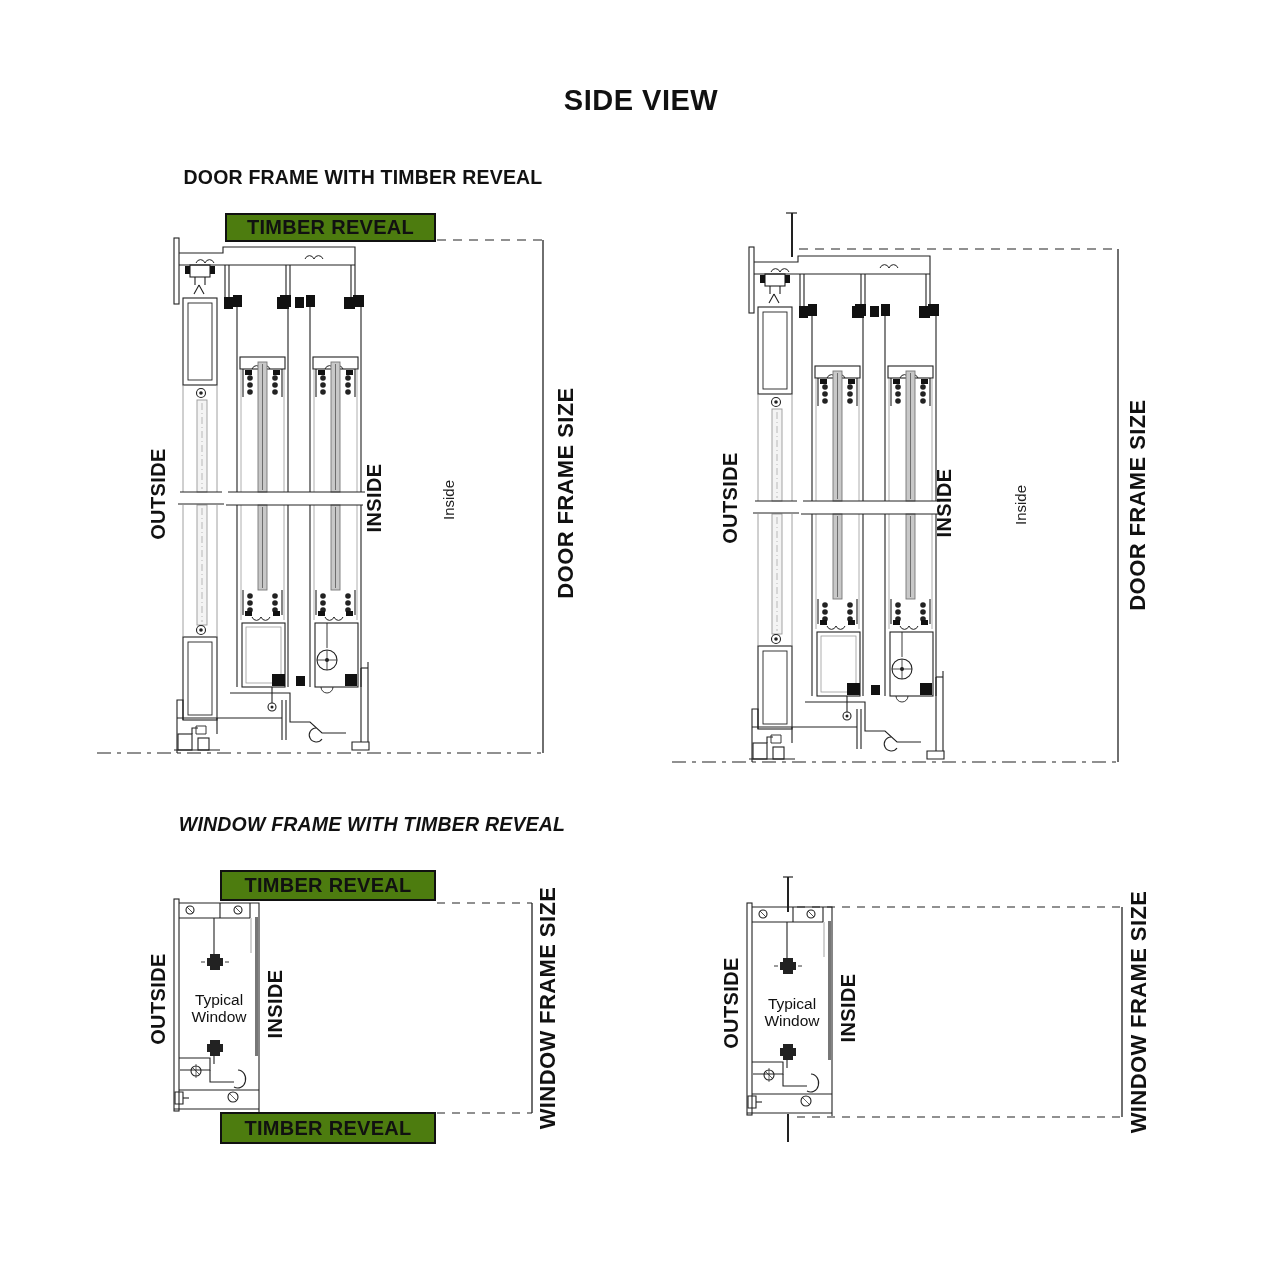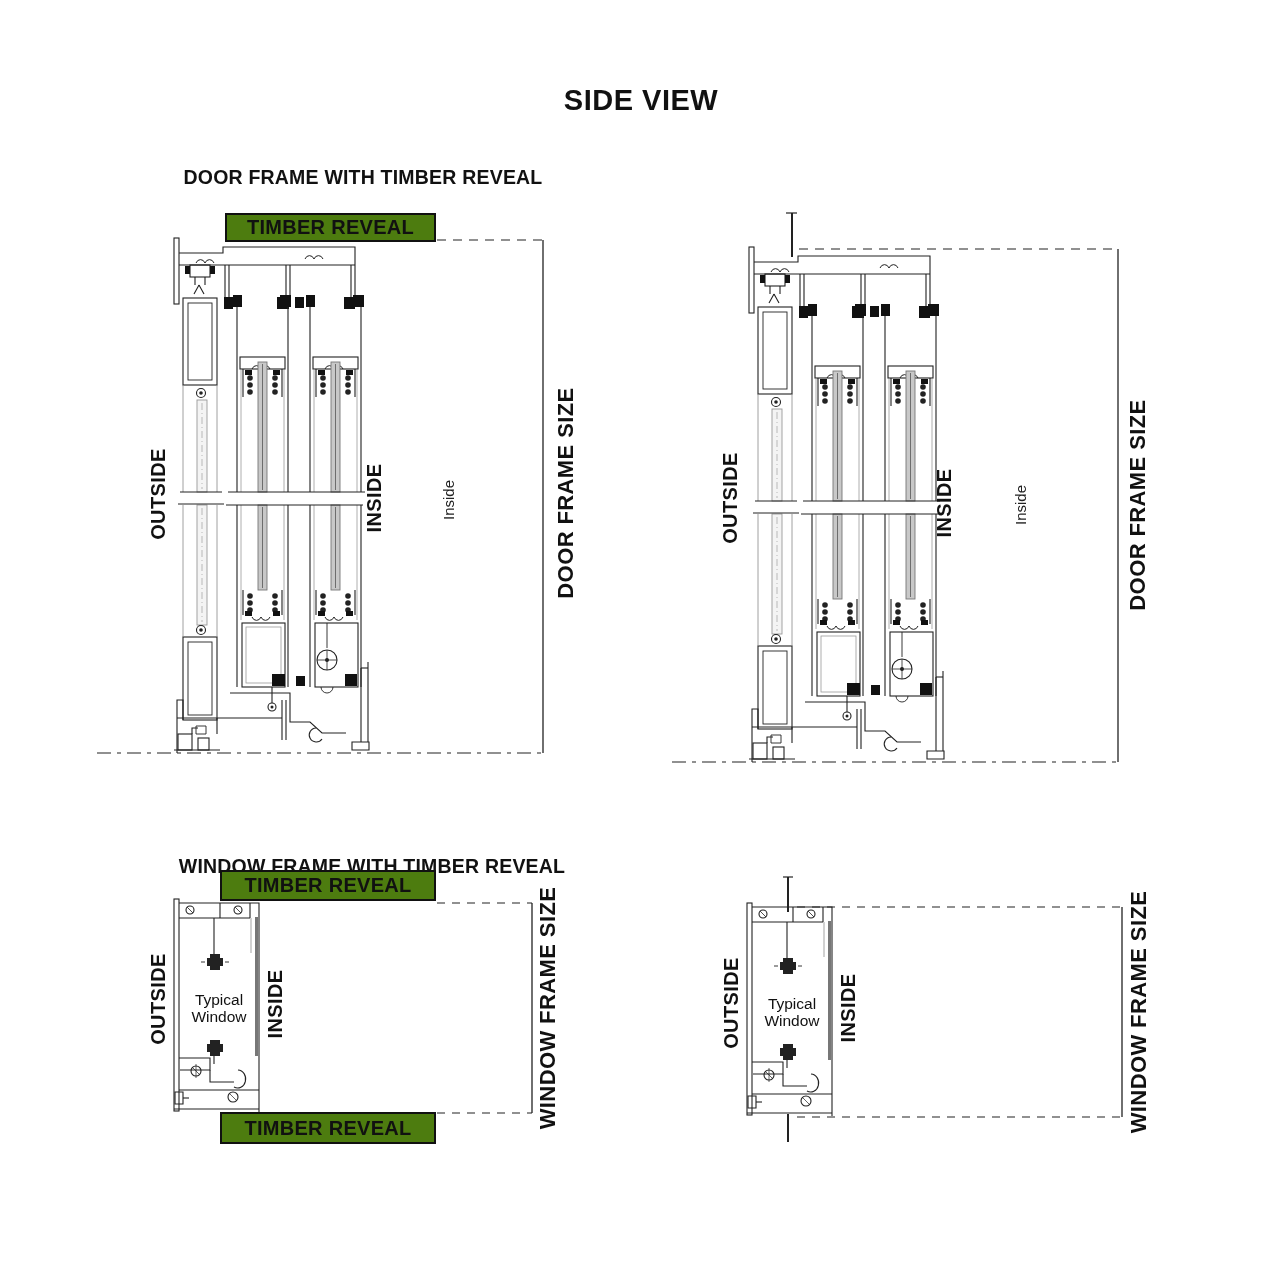--- a/index.html
+++ b/index.html
@@ -242,21 +242,21 @@
       <path d="M788,1114 V1142" stroke-width="2"></path>
       <path d="M797,907 H1122" stroke-dasharray="8,7" stroke-width="1.2"></path>
       <path d="M797,1117 H1122" stroke-dasharray="8,7" stroke-width="1.2"></path>
       <path d="M1122,907 V1117" stroke-width="1.3"></path>
     </g>
   </svg>
 
   <div class="lbl title" style="left:641px;top:100px;text-align:right;">SIDE VIEW</div>
 
   <div class="lbl heading" style="left:363px;top:166px;">DOOR FRAME WITH TIMBER REVEAL</div>
-  <div class="lbl heading" style="left:372px;top:855px;">WINDOW FRAME WITH TIMBER REVEAL</div>
+  <div class="lbl heading" style="left:372px;top:813px;font-style:italic;">WINDOW FRAME WITH TIMBER REVEAL</div>
 
   <div class="tbox" style="left:225px;top:213px;width:207px;height:25px;">
       <span>TIMBER REVEAL</span>
     </div>
   <div class="tbox" style="left:220px;top:870px;width:212px;height:27px;">
       <span>TIMBER REVEAL</span>
     </div>
   <div class="tbox" style="left:220px;top:1112px;width:212px;height:28px;">
       <span>TIMBER REVEAL</span>
     </div>

